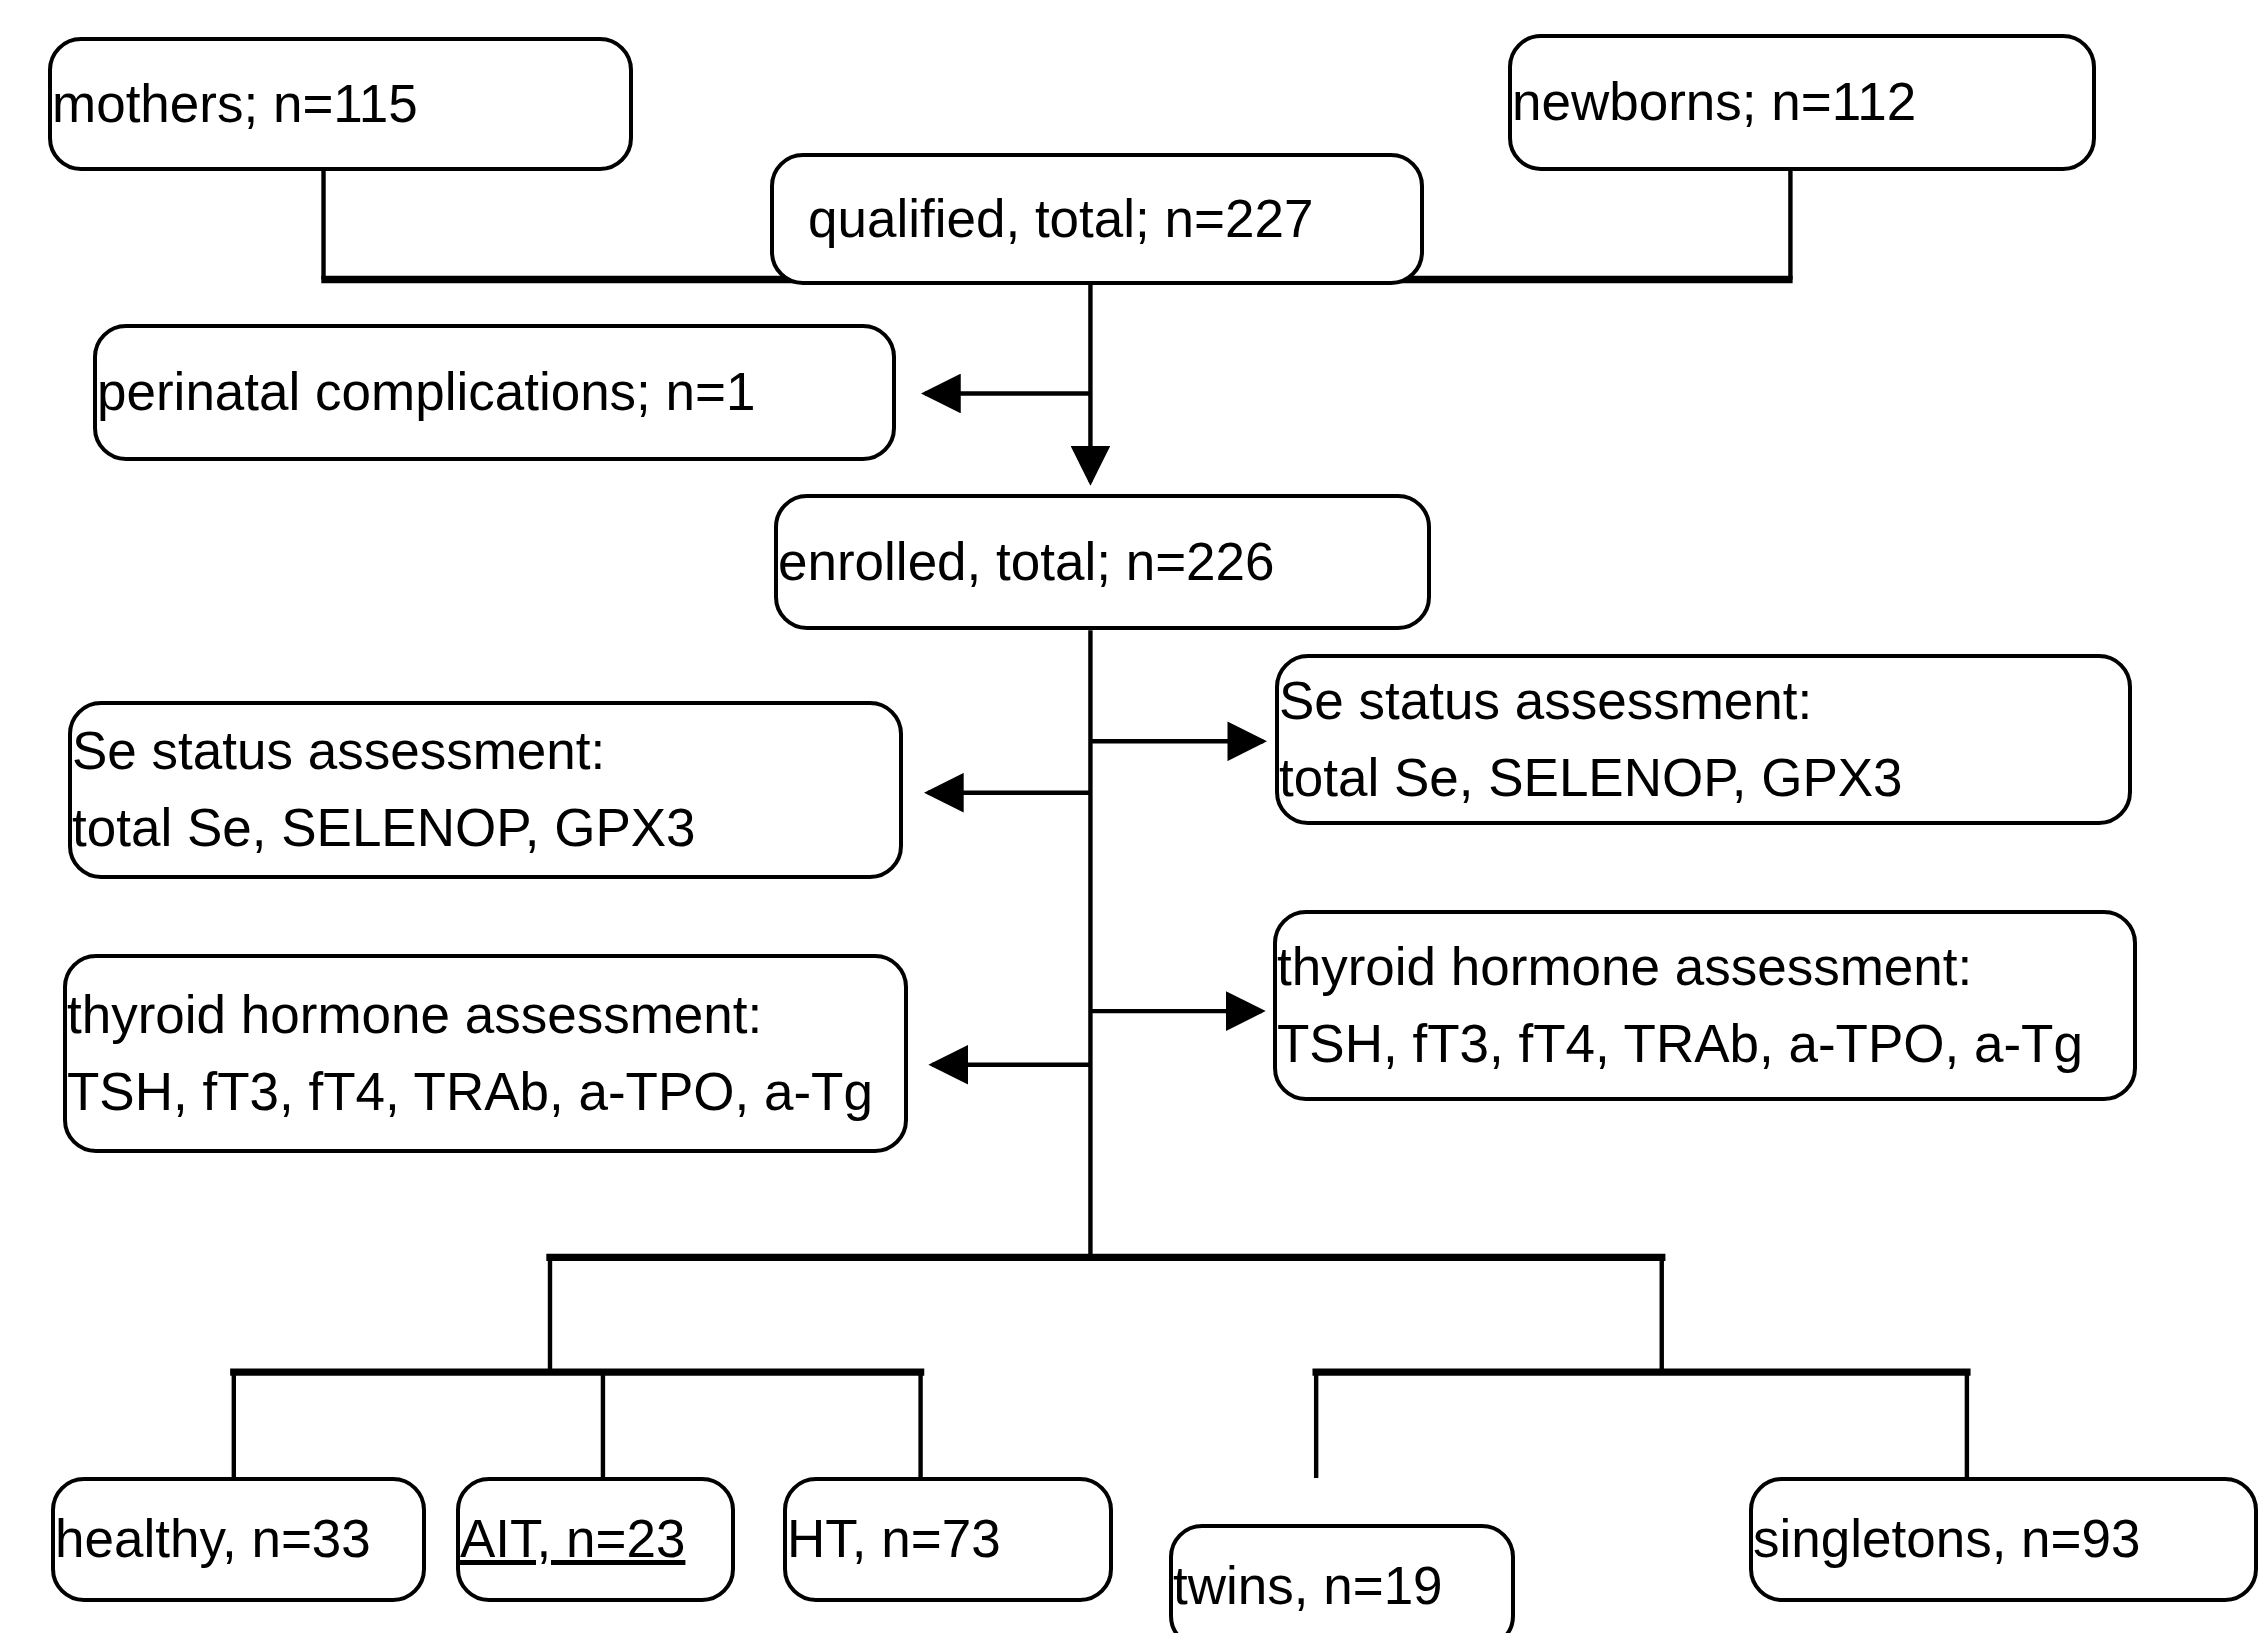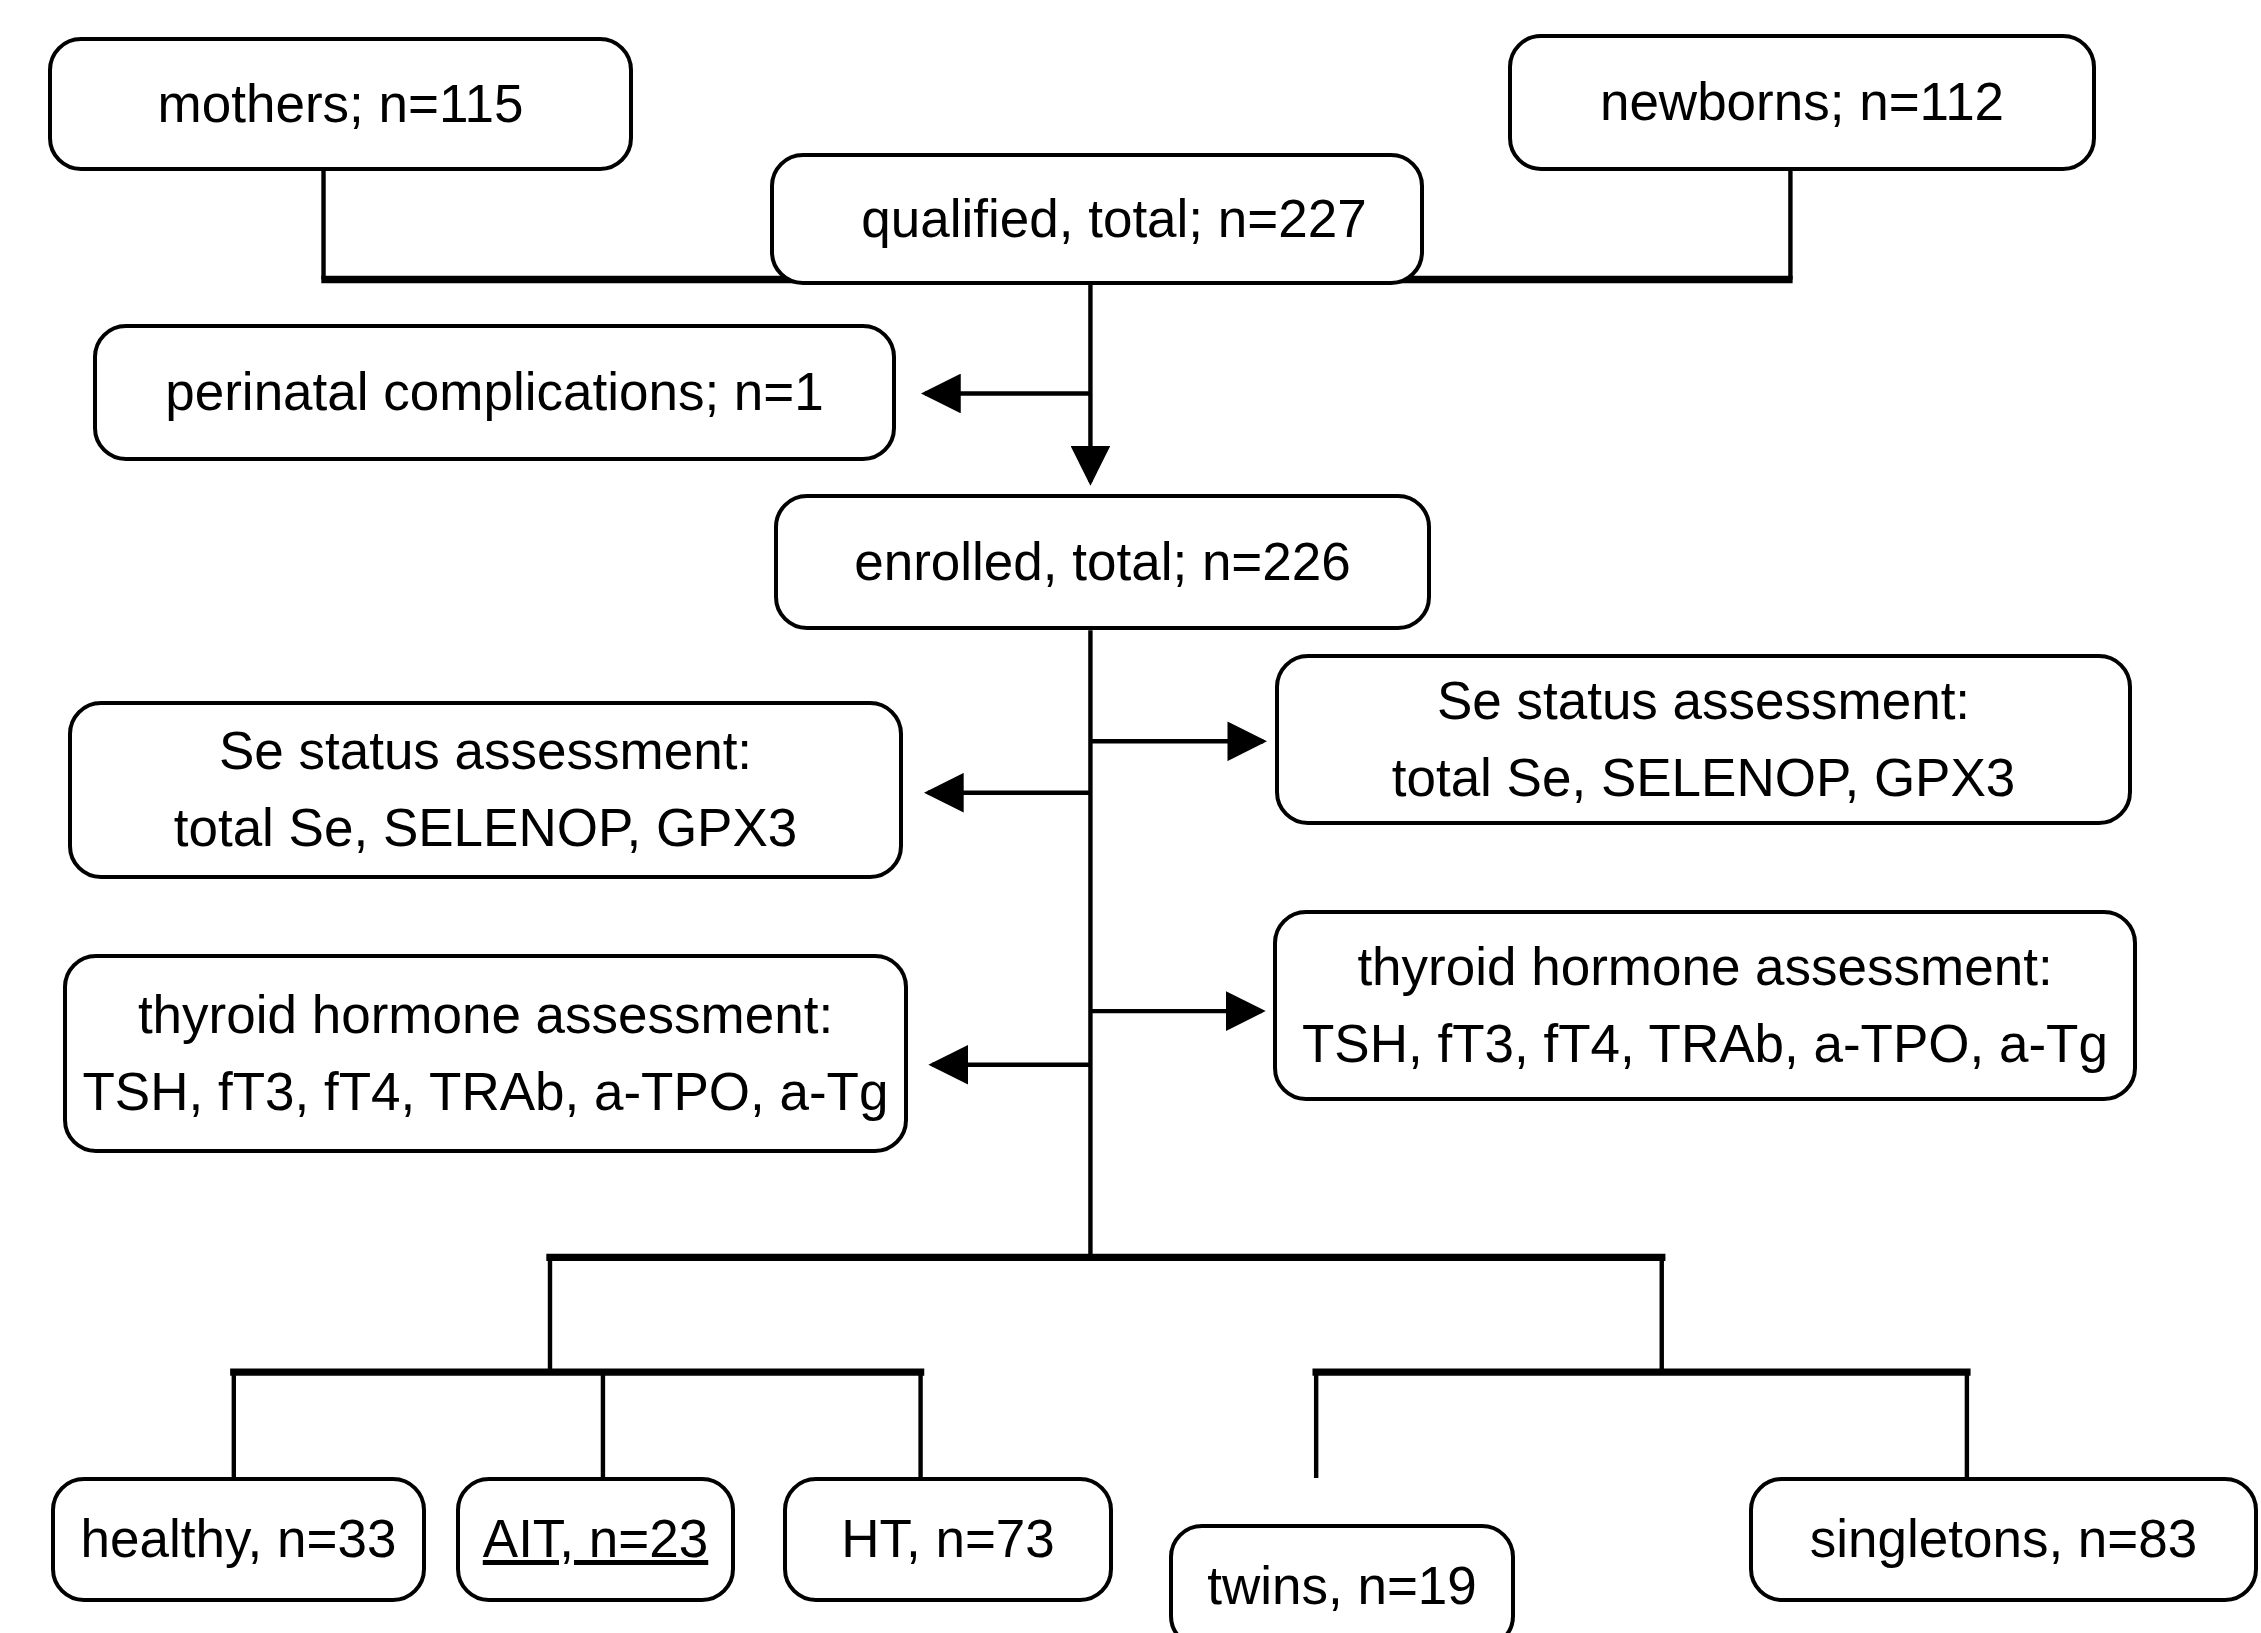--- a/index.html
+++ b/index.html
@@ -24,21 +24,21 @@
     height: 1634px;
   }
   .node {
     position: absolute;
     box-sizing: border-box;
     border: 4.4px solid #000000;
     border-radius: 33px;
     background: #ffffff;
     display: flex;
     flex-direction: column;
-    align-items: center;
+    align-items: flex-start;
     justify-content: center;
     text-align: center;
     font-size: 53px;
     line-height: 1.45;
     color: #000000;
   }
   .node span { white-space: nowrap; }
 
   #n-mothers       { left: 48px;   top: 37px;   width: 585px;  height: 134px; }
   #n-newborns      { left: 1485px; top: 34px;   width: 588px;  height: 137px; margin-left: 23px; }
@@ -144,17 +144,17 @@
 
   <div class="node" id="n-ht">
     <span>HT, n=73</span>
   </div>
 
   <div class="node" id="n-twins">
     <span>twins, n=19</span>
   </div>
 
   <div class="node" id="n-singletons">
-    <span>singletons, n=83</span>
+    <span>singletons, n=93</span>
   </div>
 
 </div>
 
 
 </body></html>

